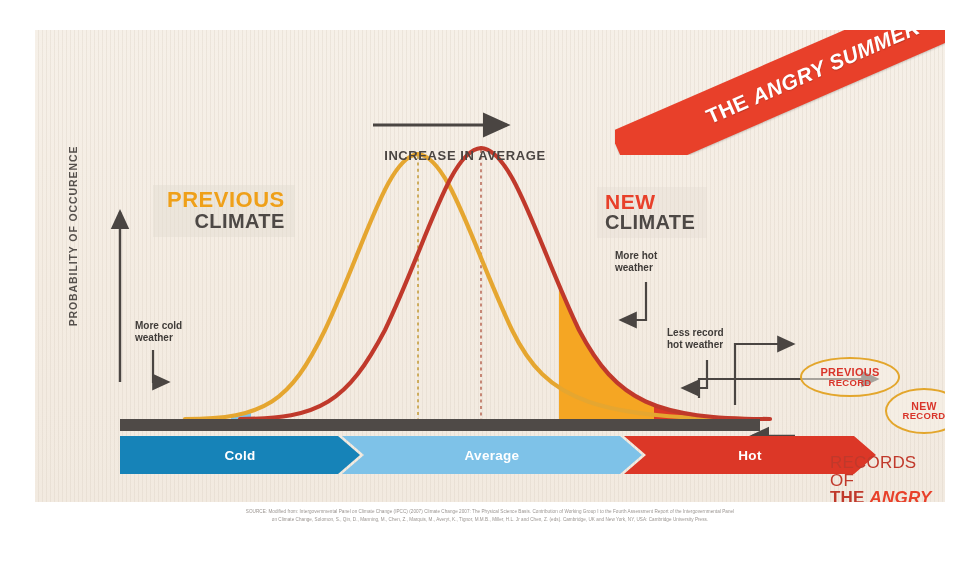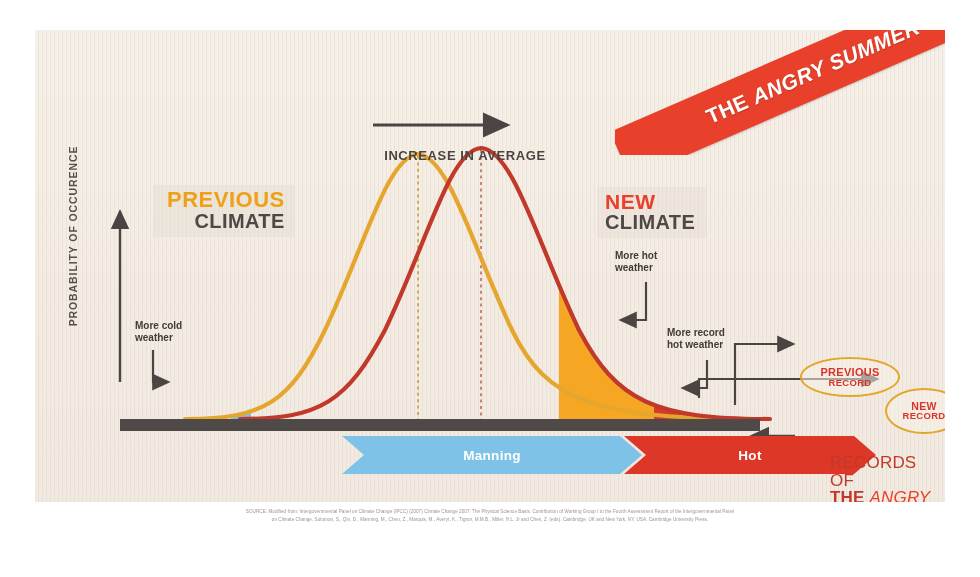--- a/index.html
+++ b/index.html
@@ -99,21 +99,21 @@
     clip-path:polygon(0 0,218px 0,240px 50%,218px 100%,0 100%,0 100%);}
   #chev-avg{left:222px;width:300px;background:#7ec2e8;
     clip-path:polygon(0 0,278px 0,300px 50%,278px 100%,0 100%,22px 50%);}
   #chev-hot{left:504px;width:252px;background:#dc3727;
     clip-path:polygon(0 0,230px 0,252px 50%,230px 100%,0 100%,22px 50%);}
 
   
   #records-block{position:absolute;left:795px;top:424px;text-align:left;line-height:1.04;}
   #records-block .r1{font-size:17px;font-weight:normal;color:#c0392b;letter-spacing:.2px;}
   #records-block .r2{font-size:17px;font-weight:bold;color:#c0392b;letter-spacing:.2px;}
-  #records-block .r2 em{font-style:italic;color:#e8402a;font-weight:normal;text-align:right;}
+  #records-block .r2 em{font-style:italic;color:#e8402a;font-weight:bold;text-align:right;}
 
   
   #source{
     position:absolute;left:35px;top:508px;width:910px;text-align:center;
     font-size:4.6px;color:#9a9490;line-height:1.85;letter-spacing:.05px;
   }
   #source .sline{display:block;}
 </style>
 </head>
 <body>
@@ -196,38 +196,41 @@
     <div>More cold</div>
     <div>weather</div>
   </div>
 
   <div class="callout" id="more-hot">
     <div>More hot</div>
     <div>weather</div>
   </div>
 
   <div class="callout" id="more-record">
-    <div>More record</div>
+    <div>Less record</div>
     <div>hot weather</div>
   </div>
 
   <div class="badge" id="badge-prev">
     <div class="b1">PREVIOUS</div>
     <div class="b2">RECORD</div>
   </div>
 
   <div class="badge" id="badge-new">
     <div class="b1">NEW</div>
     <div class="b2">RECORD</div>
   </div>
 
   <div id="axisbar"></div>
   <div id="chevrons">
+    <div class="chev" id="chev-cold">
+      <span>Cold</span>
+    </div>
     <div class="chev" id="chev-avg">
-      <span>Manning</span>
+      <span>Average</span>
     </div>
     <div class="chev" id="chev-hot">
       <span>Hot</span>
     </div>
   </div>
 
   <div id="records-block">
     <div class="r1">RECORDS OF</div>
     <div class="r2"><span>THE </span><em>ANGRY</em></div>
 

